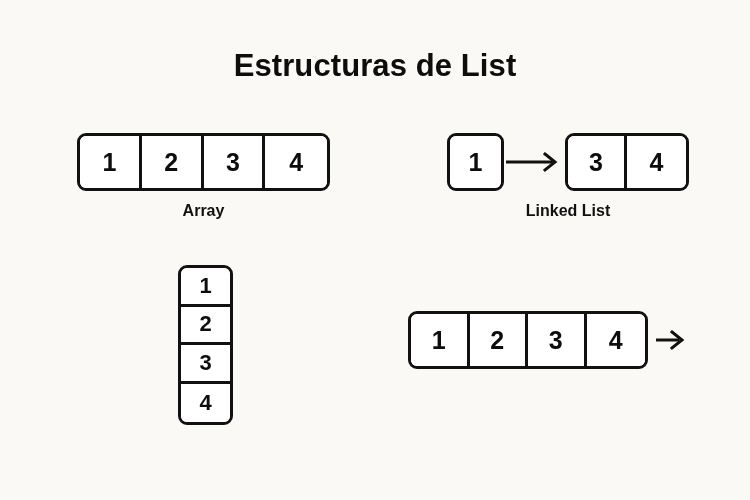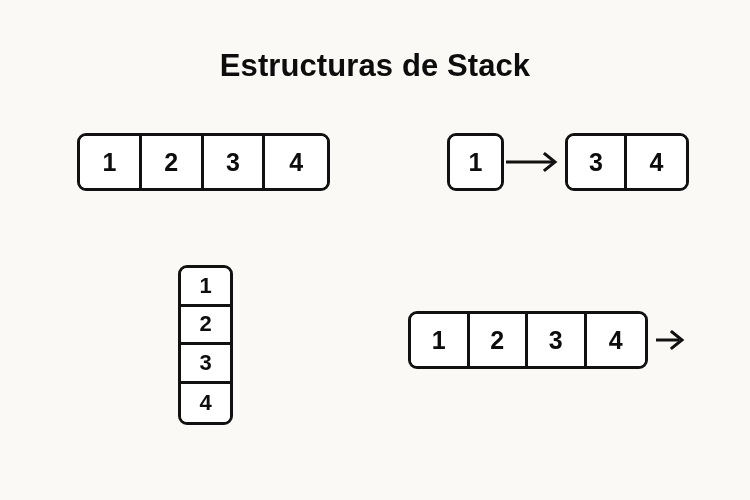--- a/index.html
+++ b/index.html
@@ -194,42 +194,44 @@
     left: 408px;
     top: 382px;
     width: 240px;
   }
 </style>
 </head>
 <body>
 
 <div id="canvas">
 
-  <div class="title">Estructuras de Stack</div>
+  <div class="title">Estructuras de List</div>
 
   <div class="row" id="array-row">
     <div class="cell">1</div>
     <div class="cell">2</div>
     <div class="cell">3</div>
     <div class="cell">4</div>
   </div>
+  <div class="caption" id="array-caption">Array</div>
 
   <div class="row" id="ll-node-row">
     <div class="cell">1</div>
   </div>
 
   <svg class="arrow" id="ll-arrow" viewBox="0 0 60 24">
     <line x1="1" y1="12" x2="48" y2="12" stroke="#111111" stroke-width="3"></line>
     <polyline points="40,4 50,12 40,20" fill="none" stroke="#111111" stroke-width="3" stroke-linecap="square" stroke-linejoin="miter"></polyline>
   </svg>
 
   <div class="row" id="ll-tail-row">
     <div class="cell">3</div>
     <div class="cell">4</div>
   </div>
+  <div class="caption" id="ll-caption">Linked List</div>
 
   <div class="col" id="stack-col">
     <div class="cell">1</div>
     <div class="cell">2</div>
     <div class="cell">3</div>
     <div class="cell">4</div>
   </div>
 
   <div class="row" id="queue-row">
     <div class="cell">1</div>

